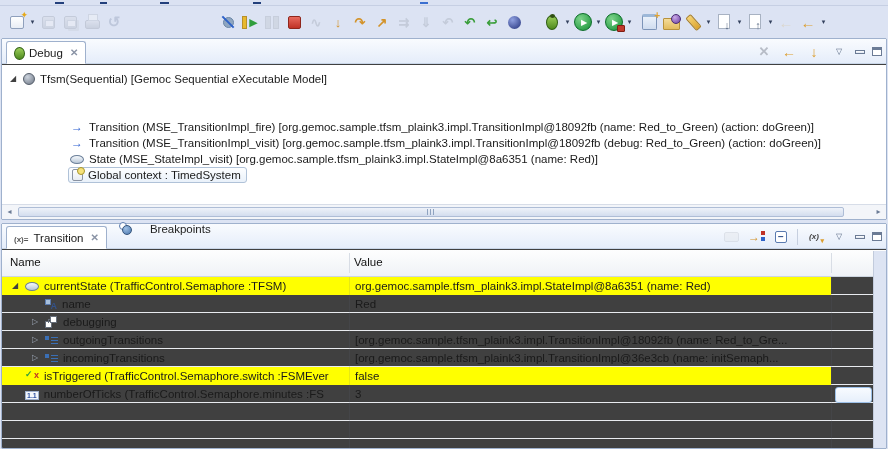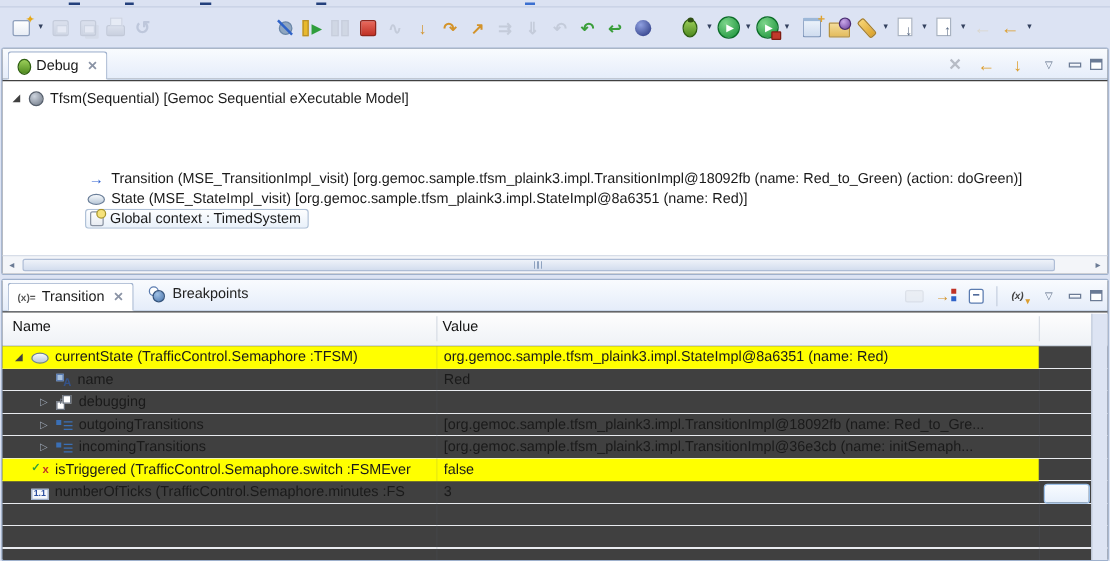--- a/index.html
+++ b/index.html
@@ -60,21 +60,21 @@
   .i-preva::after{content:"↑";font-weight:bold;color:#5a6b85;font-size:11px;position:relative;top:3px}
   .i-lastedit::after{content:"←";font-size:15px;color:#d9c79e;font-weight:bold}
   .i-back::after{content:"←";font-size:15px;color:#dc9e2f;font-weight:bold}
 
   
   .view{position:absolute;left:1px;width:886px;background:#404040;border:1px solid #9fb1cd;border-radius:2px}
   #debugview{top:38px;height:182px}
   #varsview{top:223px;height:226px}
   .vhead{position:relative;height:25px;background:linear-gradient(#f9fbfe,#e5edfa);border-bottom:1px solid #c9d6e8;display:flex;align-items:flex-end}
   .tab-a{display:flex;align-items:center;gap:5px;padding:0 7px;height:23px;margin-left:4px;background:#fff;border:1px solid #9fb1cd;border-bottom:1px solid #fff;border-radius:3px 3px 0 0;position:relative;top:1px;white-space:nowrap}
-  .tab-i{display:flex;align-items:center;gap:6px;padding:0 12px;height:26px;white-space:nowrap;color:#222}
+  .tab-i{display:flex;align-items:center;gap:18px;padding:0 12px;height:39px;white-space:nowrap;color:#222}
   .tclose{font-size:10px;color:#8a93a5;font-weight:bold;margin-left:2px}
   .tclose::after{content:"✕"}
   .hicons{position:absolute;right:4px;top:0;height:25px;display:flex;align-items:center;gap:7px}
   .hi{width:18px;height:18px;display:inline-flex;align-items:center;justify-content:center;position:relative}
   .h-x::after{content:"✕";font-size:13px;font-weight:bold;color:#b7bcc6}
   .h-left::after{content:"←";font-size:14px;font-weight:bold;color:#dc9e2f}
   .h-down::after{content:"↓";font-size:14px;font-weight:bold;color:#dc9e2f}
   .h-menu::after{content:"▽";font-size:8px;color:#5a6b85}
   .wmin{width:10px;height:4px;border:1px solid #6b7b95;background:linear-gradient(#fff,#dfe6f2)}
   .wmax{width:10px;height:9px;border:1px solid #6b7b95;border-top:3px solid #6b7b95;background:#fff}
@@ -234,23 +234,27 @@
       <span class="wmin"></span>
       <span class="wmax"></span>
     </div>
   </div>
   <div class="dtree">
     <div class="drow" style="top:6px;padding-left:6px">
       <span class="exp exp-o"></span>
       <span class="ric ic-engine"></span>
       <span class="rowlabel">Tfsm(Sequential) [Gemoc Sequential eXecutable Model]</span>
     </div>
+    <div class="drow" style="top:54px;padding-left:68px">
+      <span class="ric ic-trans"></span>
+      <span class="rowlabel">Transition (MSE_TransitionImpl_fire) [org.gemoc.sample.tfsm_plaink3.impl.TransitionImpl@18092fb (name: Red_to_Green) (action: doGreen)]</span>
+    </div>
     <div class="drow" style="top:70px;padding-left:68px">
       <span class="ric ic-trans"></span>
-      <span class="rowlabel">Transition (MSE_TransitionImpl_visit) [org.gemoc.sample.tfsm_plaink3.impl.TransitionImpl@18092fb (name: Red_to_Green) (action: doGreen)]</span>
+      <span class="rowlabel">Transition (MSE_TransitionImpl_visit) [org.gemoc.sample.tfsm_plaink3.impl.TransitionImpl@18092fb (debug: Red_to_Green) (action: doGreen)]</span>
     </div>
     <div class="drow" style="top:86px;padding-left:68px">
       <span class="ric ic-state"></span>
       <span class="rowlabel">State (MSE_StateImpl_visit) [org.gemoc.sample.tfsm_plaink3.impl.StateImpl@8a6351 (name: Red)]</span>
     </div>
     <div class="drow" style="top:102px;padding-left:66px">
       <span class="selpill">
         <span class="ric ic-frame"></span>
         <span class="rowlabel">Global context : TimedSystem</span>
       </span>

